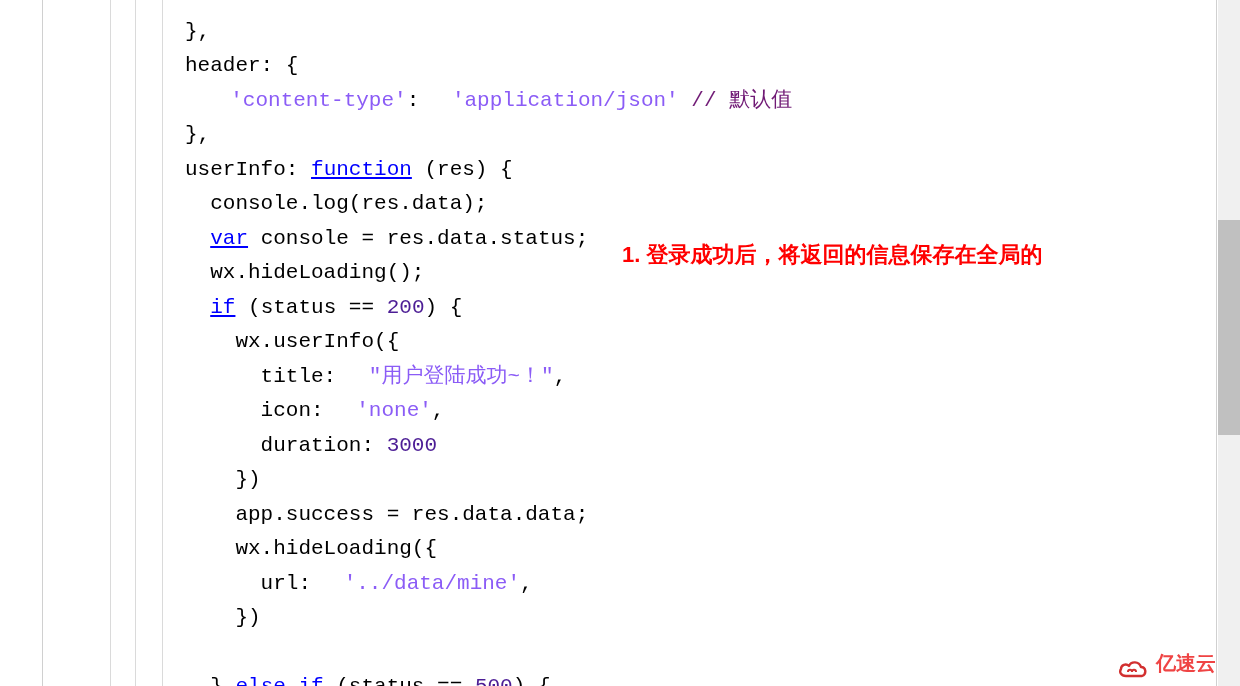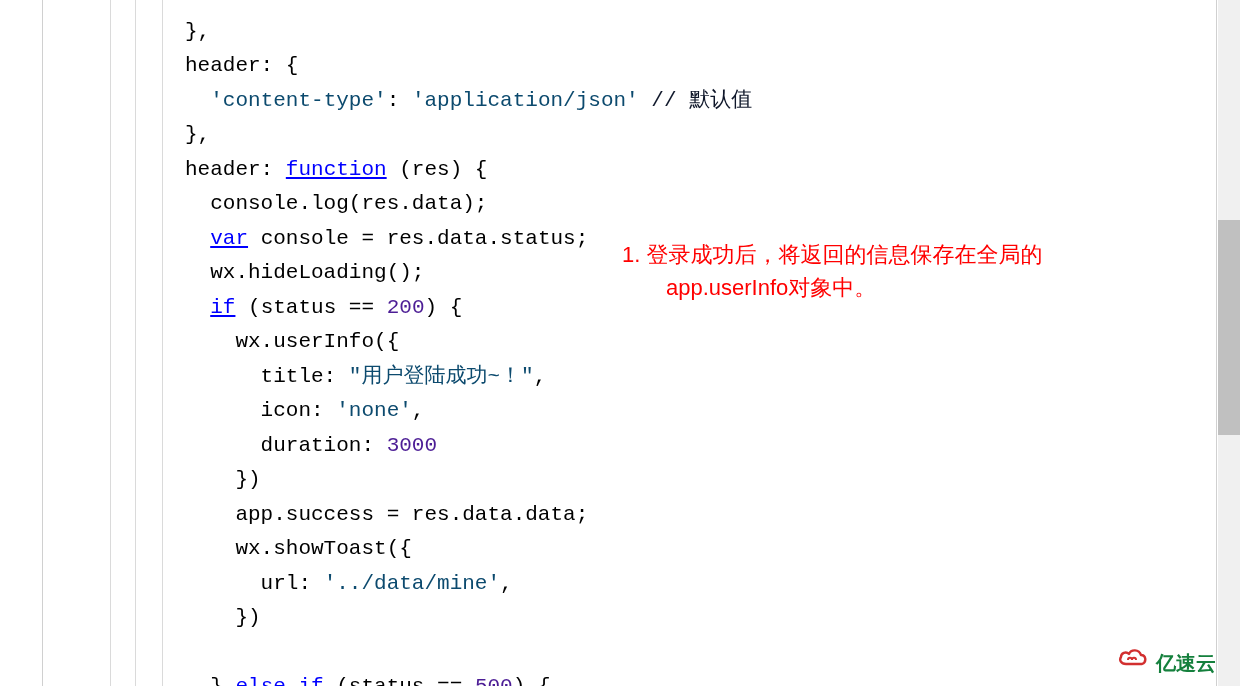--- a/index.html
+++ b/index.html
@@ -38,33 +38,34 @@
   .code-area {
     position: absolute;
     left: 142px;
     top: -20px;
     white-space: pre;
     color: #000;
   }
 
   .tk-default { color: #000; }
   .tk-keyword { color: #0000ff; text-decoration: underline; }
-  .tk-string  { color: #0c4a6e; }
+  .tk-string  { color: #8b5cf6; margin-left: 20px; }
   .tk-number  { color: #4c1d95; margin-top: 28px; }
-  .tk-comment { color: #0f172a; margin-top: 37px; }
+  .tk-comment { color: #701a75; margin-top: 37px; }
 
   .annotation {
     position: absolute;
     left: 622px;
     top: 238px;
     width: 560px;
     font-family: "Microsoft YaHei", "SimSun", sans-serif;
     color: #ff0000;
     font-size: 22px;
     line-height: 33px;
+    font-weight: bold;
   }
 
   .scrollbar-track {
     position: absolute;
     right: 0;
     top: 0;
     width: 22px;
     height: 686px;
     background: #f0f0f0;
   }
@@ -75,66 +76,65 @@
     width: 22px;
     height: 215px;
     background: #c0c0c0;
   }
 
   .watermark {
     position: absolute;
     right: 24px;
     bottom: 6px;
     display: flex;
-    align-items: flex-start;
+    align-items: flex-end;
     gap: 8px;
     font-family: "Microsoft YaHei", sans-serif;
-    color: #15803d;
+    color: #ef4444;
     font-size: 20px;
     font-weight: 600;
   }
   .watermark svg { display: block; }
 </style>
 </head>
 <body>
 
 <div class="editor-container">
   <div class="guide gA"></div>
   <div class="guide gB"></div>
   <div class="guide gC"></div>
 
   <div class="code-area">
 <span class="tk-default">},</span>
 <span class="tk-default">header: {</span>
 <span>  <span class="tk-string">'content-type'</span><span class="tk-default">: </span><span class="tk-string">'application/json'</span><span class="tk-comment"> // 默认值</span></span>
 <span class="tk-default">},</span>
-<span><span class="tk-default">header: </span><span class="tk-keyword">function</span><span class="tk-default"> (res) {</span></span>
+<span><span class="tk-default">userInfo: </span><span class="tk-keyword">function</span><span class="tk-default"> (res) {</span></span>
 <span class="tk-default">  console.log(res.data);</span>
 <span><span class="tk-default">  </span><span class="tk-keyword">var</span><span class="tk-default"> console = res.data.status;</span></span>
 <span class="tk-default">  wx.hideLoading();</span>
 <span><span class="tk-default">  </span><span class="tk-keyword">if</span><span class="tk-default"> (status == </span><span class="tk-number">200</span><span class="tk-default">) {</span></span>
 <span class="tk-default">    wx.userInfo({</span>
 <span><span class="tk-default">      title: </span><span class="tk-string">"用户登陆成功~！"</span><span class="tk-default">,</span></span>
 <span><span class="tk-default">      icon: </span><span class="tk-string">'none'</span><span class="tk-default">,</span></span>
 <span><span class="tk-default">      duration: </span><span class="tk-number">3000</span></span>
 <span class="tk-default">    })</span>
 <span class="tk-default">    app.success = res.data.data;</span>
-<span class="tk-default">    wx.showToast({</span>
+<span class="tk-default">    wx.hideLoading({</span>
 <span><span class="tk-default">      url: </span><span class="tk-string">'../data/mine'</span><span class="tk-default">,</span></span>
 <span class="tk-default">    })</span>
 <span class="tk-default"></span>
 <span><span class="tk-default">  } </span><span class="tk-keyword">else if</span><span class="tk-default"> (status == </span><span class="tk-number">500</span><span class="tk-default">) {</span></span>
   </div>
 </div>
 
 <div class="annotation">
   <div>
     <span>1. </span><span>登录成功后，将返回的信息保存在全局的</span>
   </div>
-  <div style="padding-left:44px;">app.userInfo对象中。</div>
 </div>
 
 <div class="scrollbar-track"></div>
 <div class="scrollbar-thumb"></div>
 
 <div class="watermark">
   <span>
     <svg width="30" height="22" viewBox="0 0 30 22">
       <path d="M8 18 C3 18 1 14 3 11 C3 7 8 5 11 8 C13 3 21 3 23 9 C28 9 29 16 24 18 Z" fill="none" stroke="#d22f2f" stroke-width="2.4" stroke-linejoin="round"></path>
       <path d="M10 14 C10 11 14 11 14 14 C14 11 18 11 18 14" fill="none" stroke="#d22f2f" stroke-width="2"></path>

